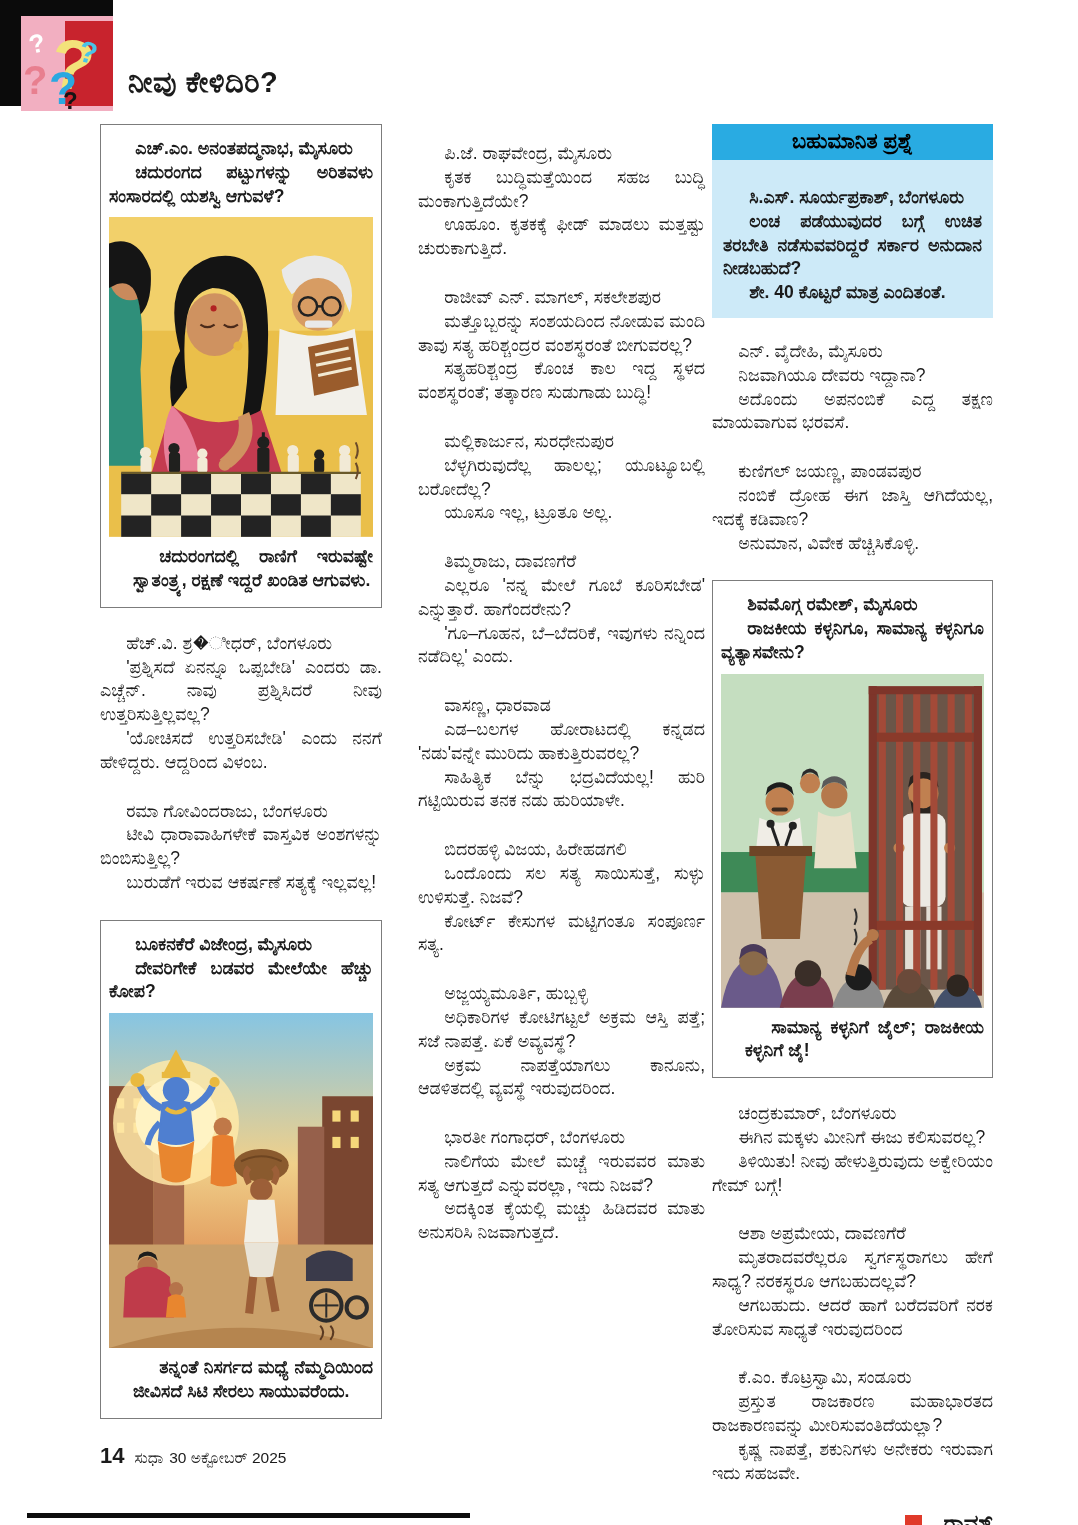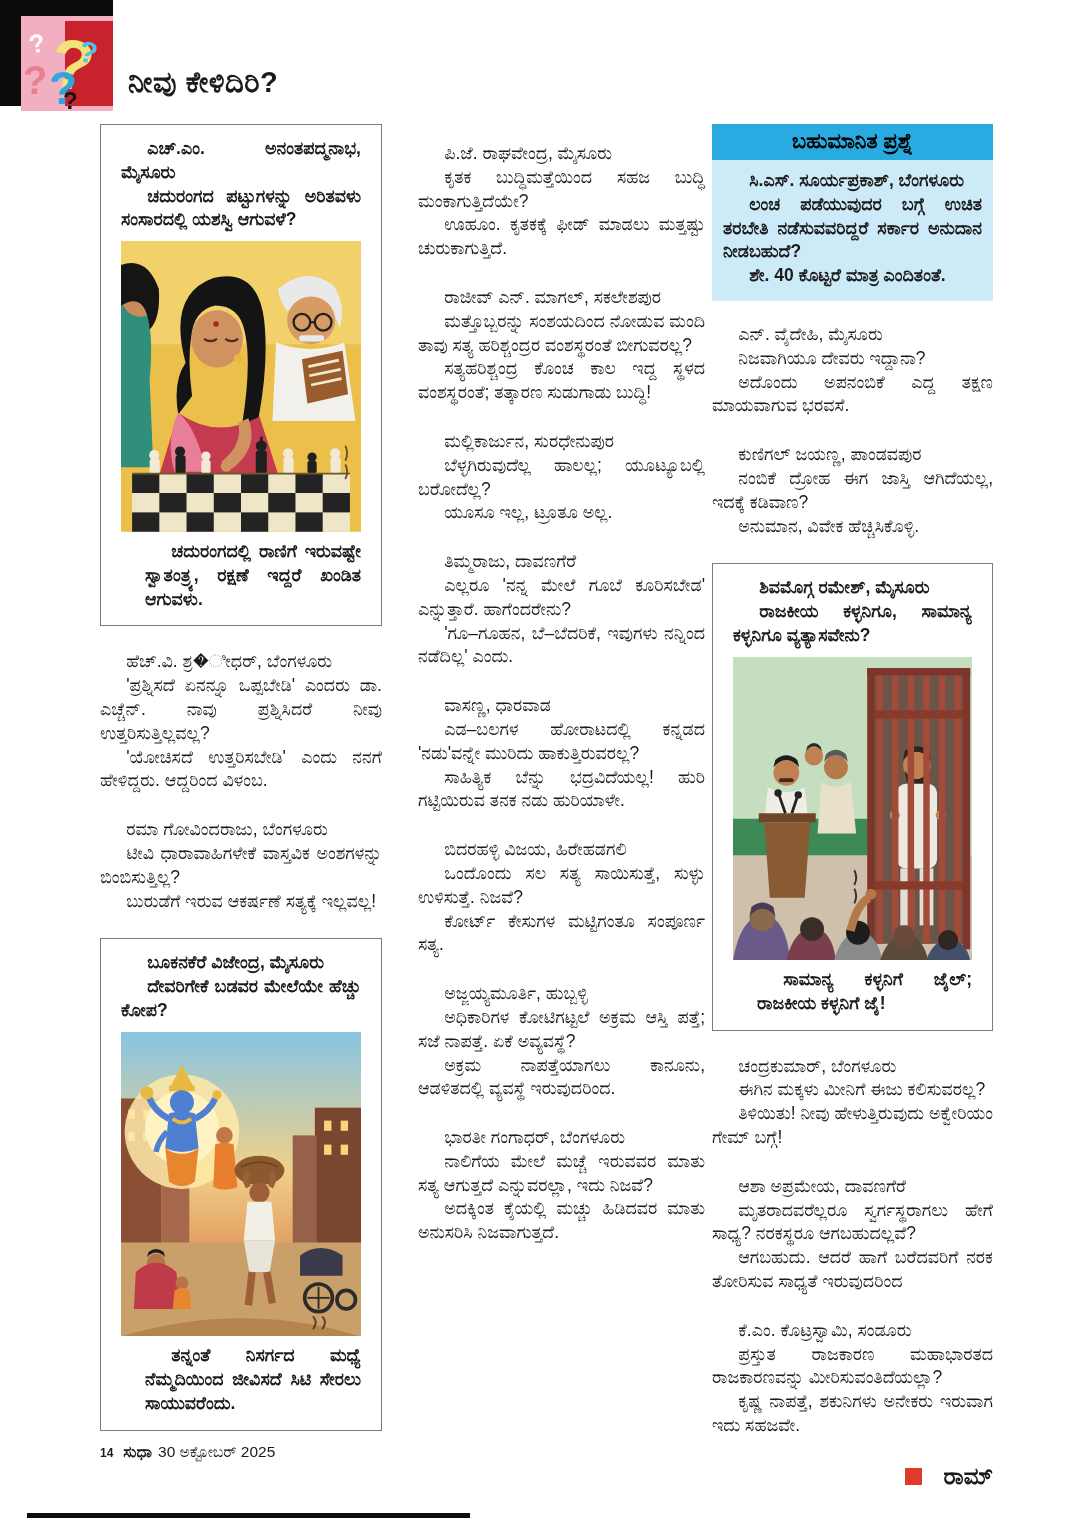--- a/index.html
+++ b/index.html
@@ -14,40 +14,40 @@
   .col1{left:100px;top:124px;width:282px;}
   .col2{left:418px;top:142px;width:287px;}
   .col3{left:712px;top:124px;width:281px;}
   
   p{margin:0;}
   .qa{margin-bottom:25px;}
   .qa p,.qbox p,.award-body p{font-size:17.5px;line-height:1.36;text-align:justify;text-indent:1.5em;}
   .nm,.q{font-weight:400;}
   .a{font-weight:400;}
   
-  .qbox{border:1.5px solid #7c7c7c;padding:12px 20px 14px;margin-bottom:24px;background:#fff;}
+  .qbox{border:1.5px solid #7c7c7c;padding:12px 8px 14px;margin-bottom:24px;background:#fff;}
   .qbox p{font-weight:700;}
   .qbox .cap{margin-top:8px;margin-left:24px;}
   .illus{margin:9px 0 4px;}
   .illus svg{display:block;width:100%;height:auto;}
   
   .award{margin-bottom:22px;}
   .award-header{background:#29abe2;color:#000000;font-weight:700;font-size:21px;text-align:center;
                 padding:5px 0 7px;margin:0;}
-  .award-body{background:#cdeaf8;padding:9px 11px 13px;}
+  .award-body{background:#cdeaf8;padding:26px 11px 13px;}
   .award-body p{font-weight:700;}
   .award-body .a{font-weight:700;}
   
   .signature{display:flex;justify-content:flex-end;align-items:center;gap:21px;margin-top:4px;}
   .sig-square{width:17px;height:17px;background:#e03a2a;display:inline-block;}
   .sig-name{font-size:23px;font-weight:700;}
   
   .footer{position:absolute;left:100px;top:1443px;font-size:15.5px;}
-  .footer .pgno{font-weight:700;font-size:12px;margin-right:10px;text-align:center;}
-  .footer .mag{font-weight:700;margin-right:6px;}
+  .footer .pgno{font-weight:700;font-size:22px;margin-right:10px;text-align:center;}
+  .footer .mag{font-weight:400;margin-right:6px;}
   .bottom-bar{position:absolute;left:27px;top:1513px;width:443px;height:5px;background:#0d0d0d;}
 </style>
 </head>
 <body>
 
 <div class="page">
 
   <div class="corner-black"></div>
   <div class="logo">
     <svg viewBox="0 0 92 95">

